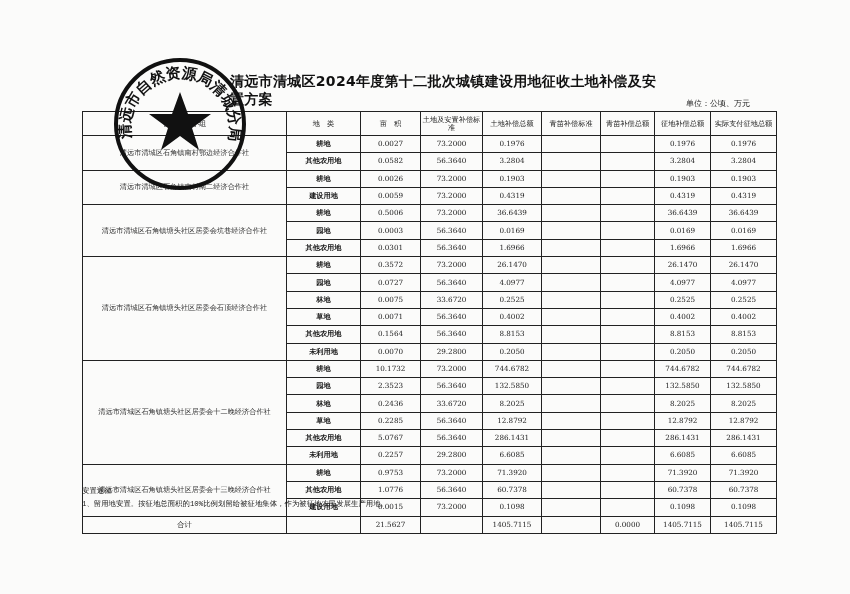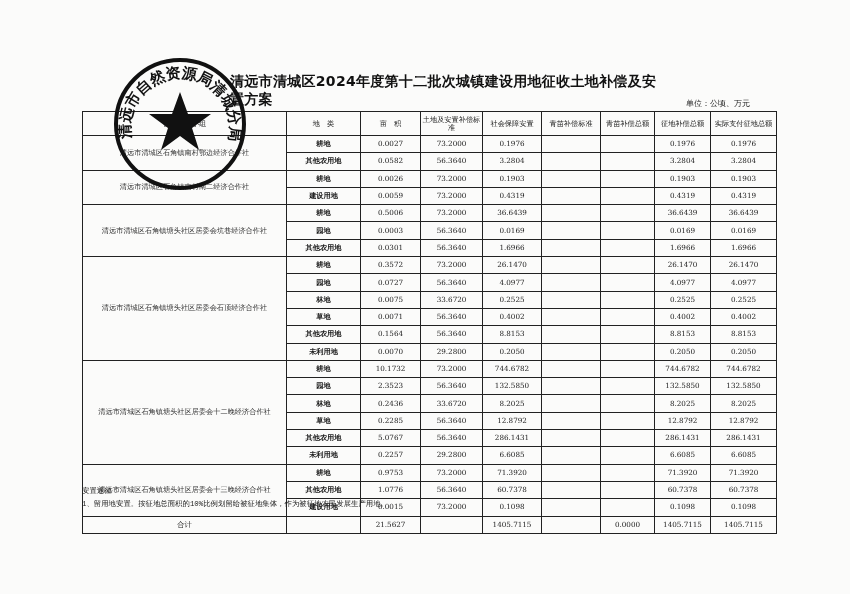--- a/index.html
+++ b/index.html
@@ -49,21 +49,21 @@
       <col style="width:54px">
       <col style="width:56px">
       <col style="width:66px">
   </colgroup>
   <thead>
     <tr>
       <th>被征地村小组</th>
       <th>地　类</th>
       <th>亩　积</th>
       <th>土地及安置补偿标准</th>
-      <th>社会保障安置</th>
+      <th>土地补偿总额</th>
       <th>青苗补偿标准</th>
       <th>青苗补偿总额</th>
       <th>征地补偿总额</th>
       <th>实际支付征地总额</th>
     </tr>
   </thead>
   <tbody id="tbody">
       <tr>
         <td class="village" rowspan="2">清远市清城区石角镇南村鄂边经济合作社</td>
         <td class="landtype">耕地</td>

